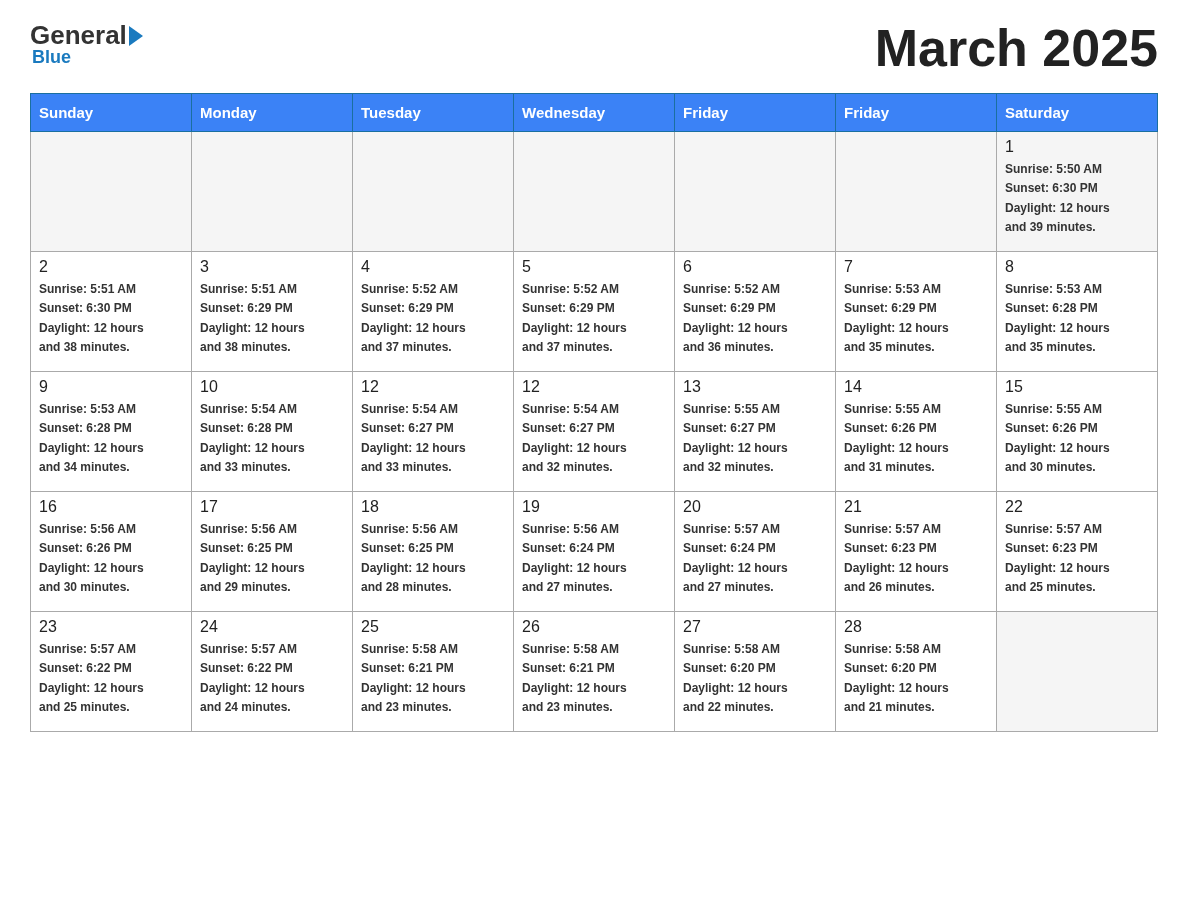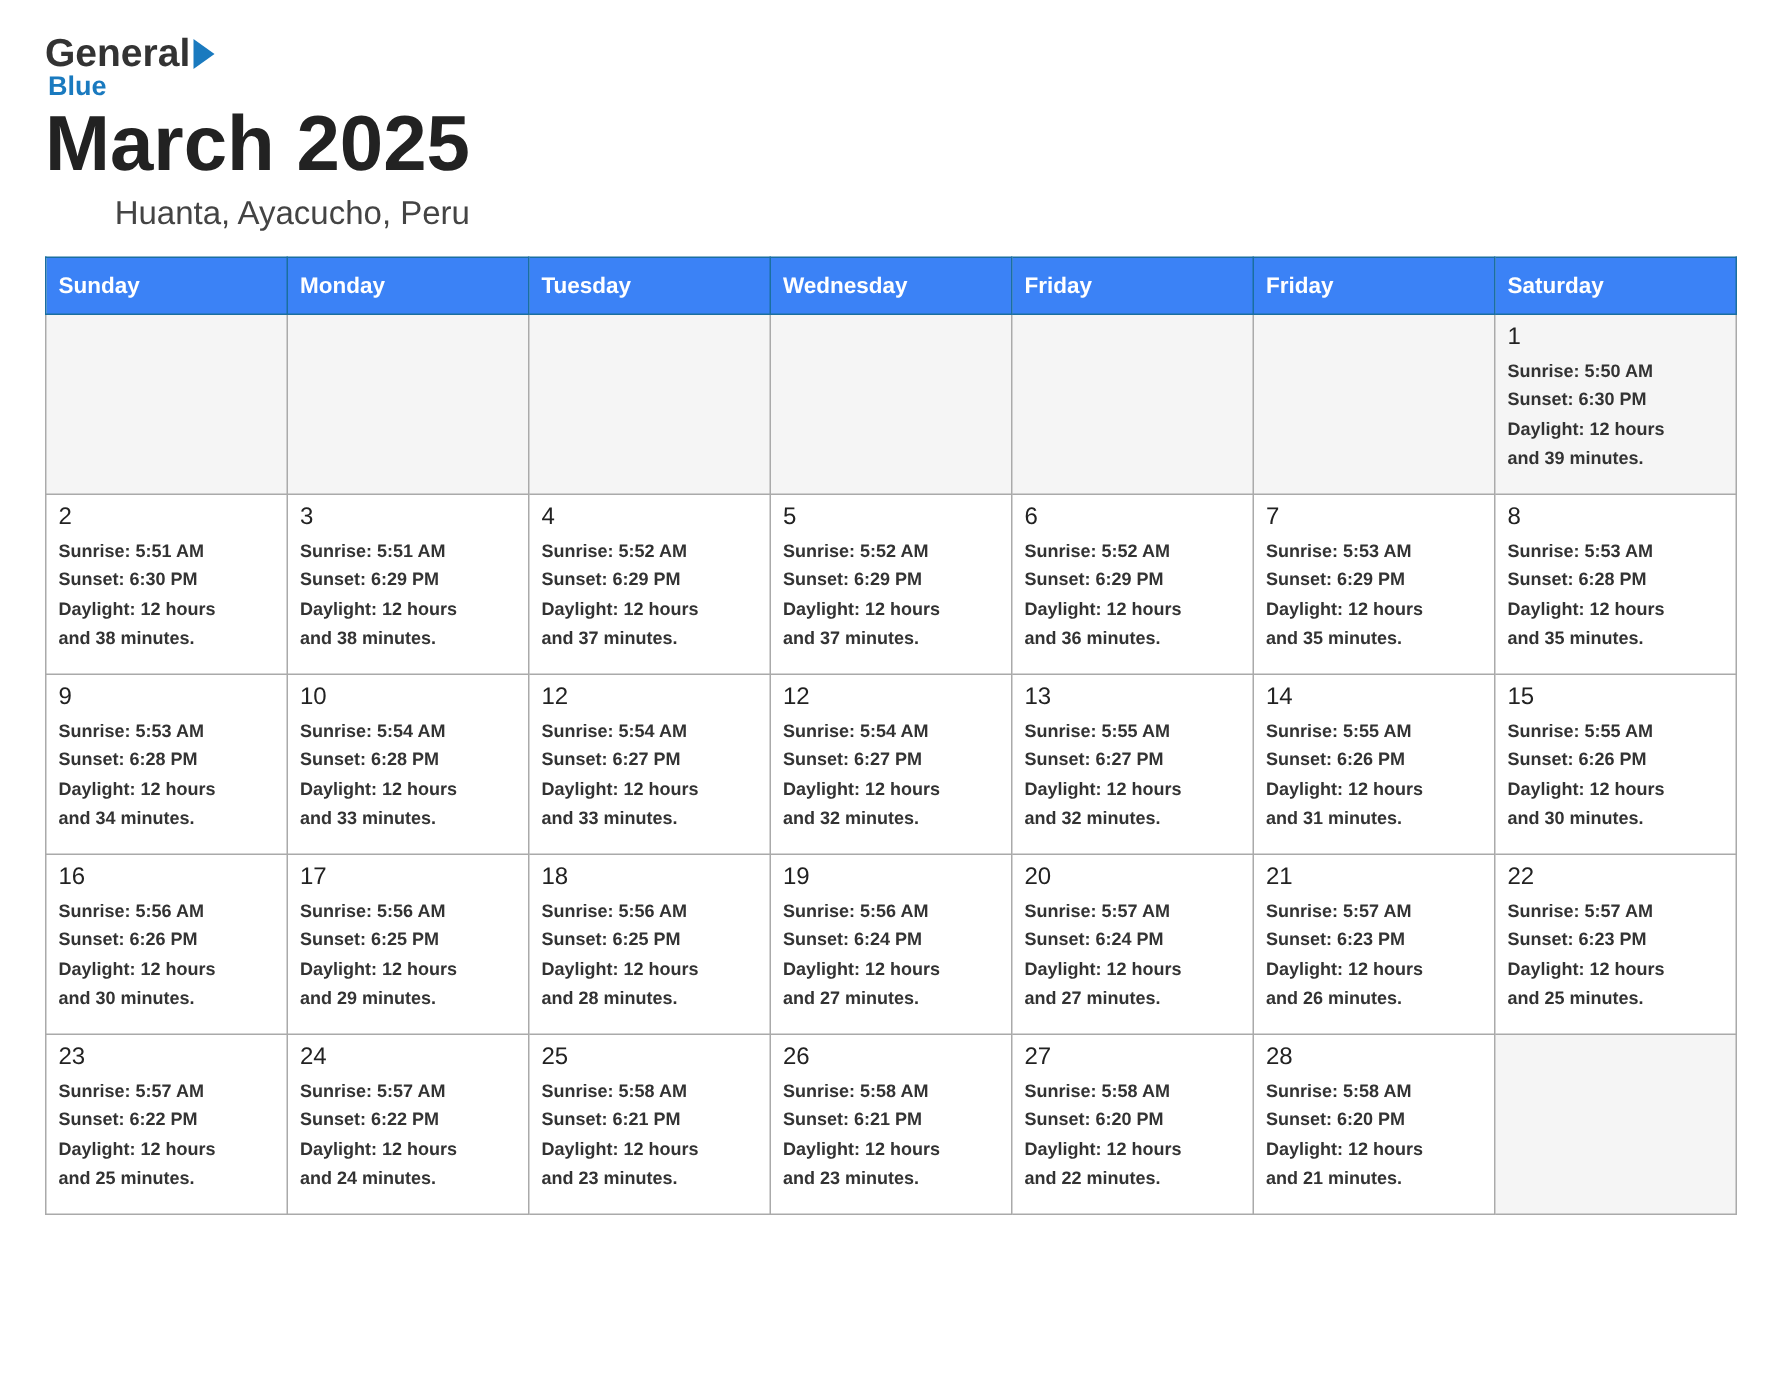--- a/index.html
+++ b/index.html
@@ -8,21 +8,20 @@
       background: #fff;
       padding: 20px 30px;
       width: 1188px;
       min-height: 918px;
     }
     .header {
       display: flex;
       justify-content: space-between;
       align-items: flex-start;
       margin-bottom: 16px;
-      flex-direction: column;
     }
     .logo {
       display: flex;
       flex-direction: column;
       align-items: flex-start;
     }
     .logo-text {
       display: flex;
       align-items: center;
       font-size: 26px;
@@ -107,21 +106,20 @@
 <div class="header">
   <div class="logo">
     <div class="logo-text">
       <span>General</span>
       <span class="logo-arrow"></span>
     </div>
     <div class="logo-subtitle">Blue</div>
   </div>
   <div class="title-block">
     <div class="calendar-title">March 2025</div>
-    <div class="calendar-subtitle">Huanta, Ayacucho, Peru</div>
   </div>
 </div>
 
 <table>
   <thead>
     <tr>
       <th>Sunday</th>
       <th>Monday</th>
       <th>Tuesday</th>
       <th>Wednesday</th>

